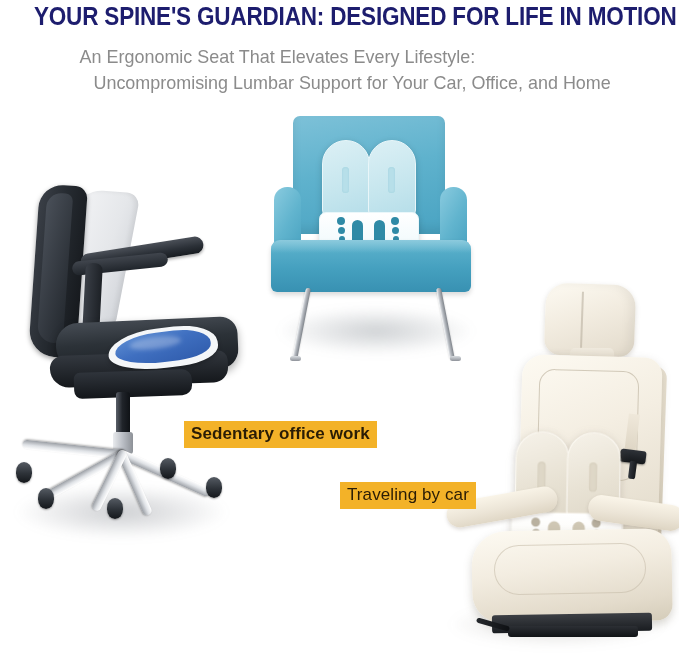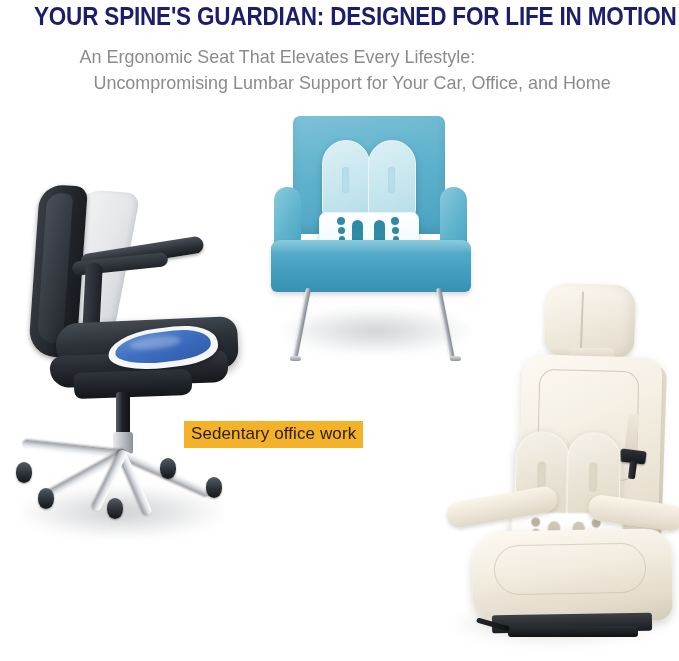--- a/index.html
+++ b/index.html
@@ -50,21 +50,21 @@
     background:#f3b228;
     color:#2a1c05;
     font-size:17px;
     font-weight:400;
     padding:3px 7px 4px 7px;
     white-space:nowrap;
     letter-spacing:0.1px;
     z-index:40;
   }
   #chip-home{left:320px;top:345px;}
-  #chip-office{left:184px;top:421px;}
+  #chip-office{left:184px;top:421px;font-weight:bold;}
   #chip-car{left:340px;top:482px;}
 
   
   #office-chair{position:absolute;left:8px;top:185px;width:240px;height:370px;}
   .oc-shadow{
     position:absolute;left:6px;top:300px;width:215px;height:54px;
     background:radial-gradient(ellipse at 50% 50%,rgba(90,95,105,.30),rgba(255,255,255,0) 70%);
     filter:blur(5px);
   }
   
@@ -497,14 +497,15 @@
     <div class="cs-seatface"></div>
 
     <div class="cs-rail"></div>
     <div class="cs-rail2"></div>
     <div class="cs-lever"></div>
   </div>
 
 
   <div class="chip" id="chip-office">Sedentary office work</div>
 
+  <div class="chip" id="chip-car">Traveling by car</div>
 
 </div>
 
 </body></html>

